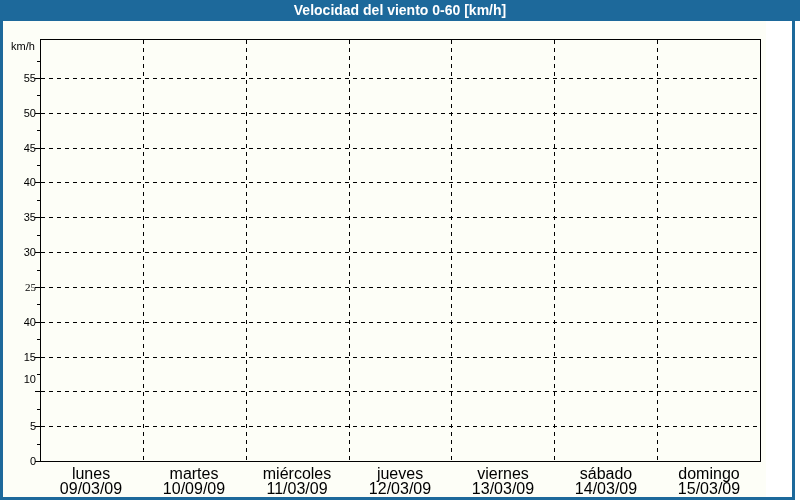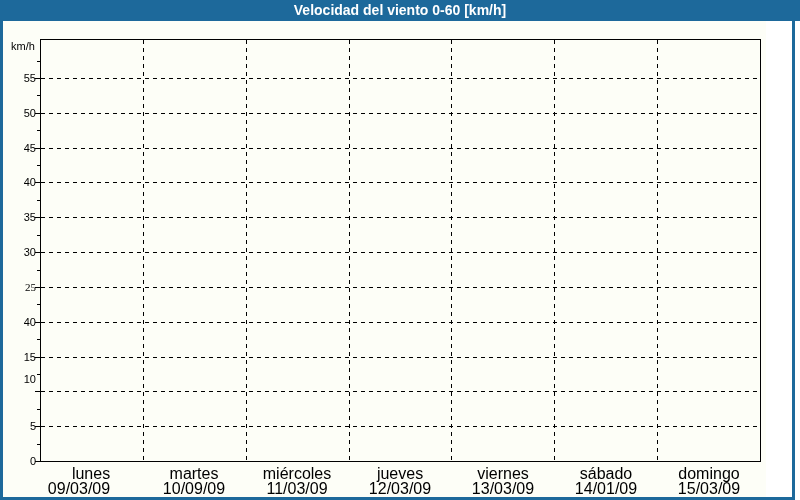--- a/index.html
+++ b/index.html
@@ -146,26 +146,26 @@
     <div class="ytick-minor" style="left: 37px; top: 130px;"></div>
     <div class="ytick-minor" style="left: 37px; top: 95px;"></div>
     <div class="ytick-minor" style="left: 37px; top: 61px;"></div>
     <div class="vgrid" style="left: 143px; top: 40px; height: 420px;"></div>
     <div class="vgrid" style="left: 246px; top: 40px; height: 420px;"></div>
     <div class="vgrid" style="left: 349px; top: 40px; height: 420px;"></div>
     <div class="vgrid" style="left: 451px; top: 40px; height: 420px;"></div>
     <div class="vgrid" style="left: 554px; top: 40px; height: 420px;"></div>
     <div class="vgrid" style="left: 657px; top: 40px; height: 420px;"></div>
     <div class="xday" style="left: 36px; top: 467px;">lunes</div>
-    <div class="xdate" style="left: 24px; top: 482px;">09/03/09</div>
+    <div class="xdate" style="left: 36px; top: 482px;">09/03/09</div>
     <div class="xday" style="left: 139px; top: 467px;">martes</div>
     <div class="xdate" style="left: 139px; top: 482px;">10/09/09</div>
     <div class="xday" style="left: 242px; top: 467px;">miércoles</div>
     <div class="xdate" style="left: 242px; top: 482px;">11/03/09</div>
     <div class="xday" style="left: 345px; top: 467px;">jueves</div>
     <div class="xdate" style="left: 345px; top: 482px; text-align: center;">12/03/09</div>
     <div class="xday" style="left: 448px; top: 467px;">viernes</div>
     <div class="xdate" style="left: 448px; top: 482px;">13/03/09</div>
     <div class="xday" style="left: 551px; top: 467px;">sábado</div>
-    <div class="xdate" style="left: 551px; top: 482px;">14/01/09</div>
+    <div class="xdate" style="left: 551px; top: 482px;">14/03/09</div>
     <div class="xday" style="left: 654px; top: 467px;">domingo</div>
     <div class="xdate" style="left: 654px; top: 482px;">15/03/09</div>
   </div>
 
 </body></html>

